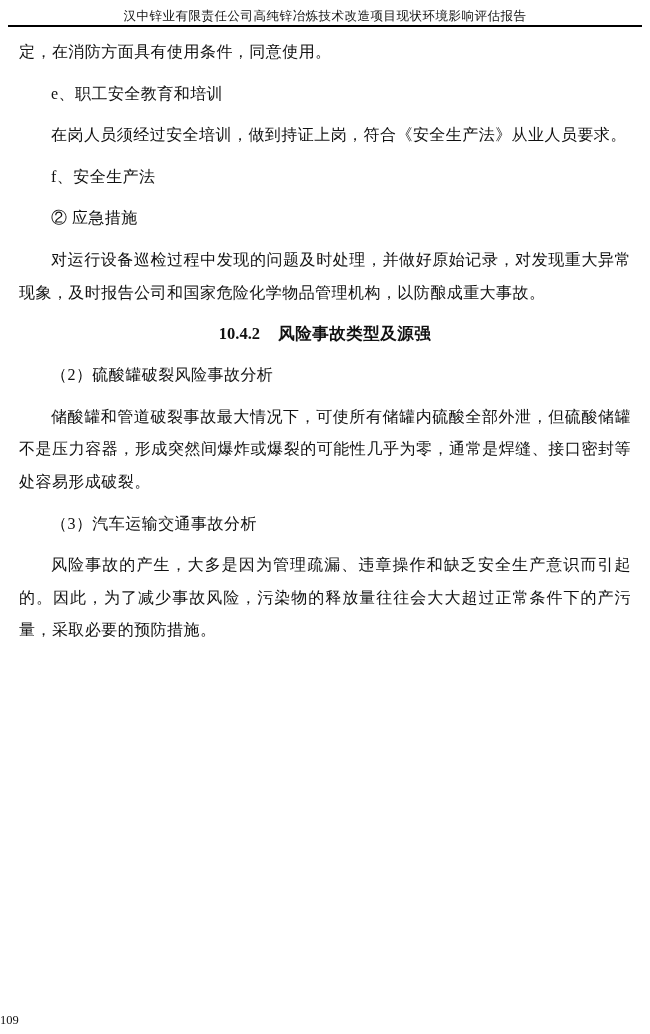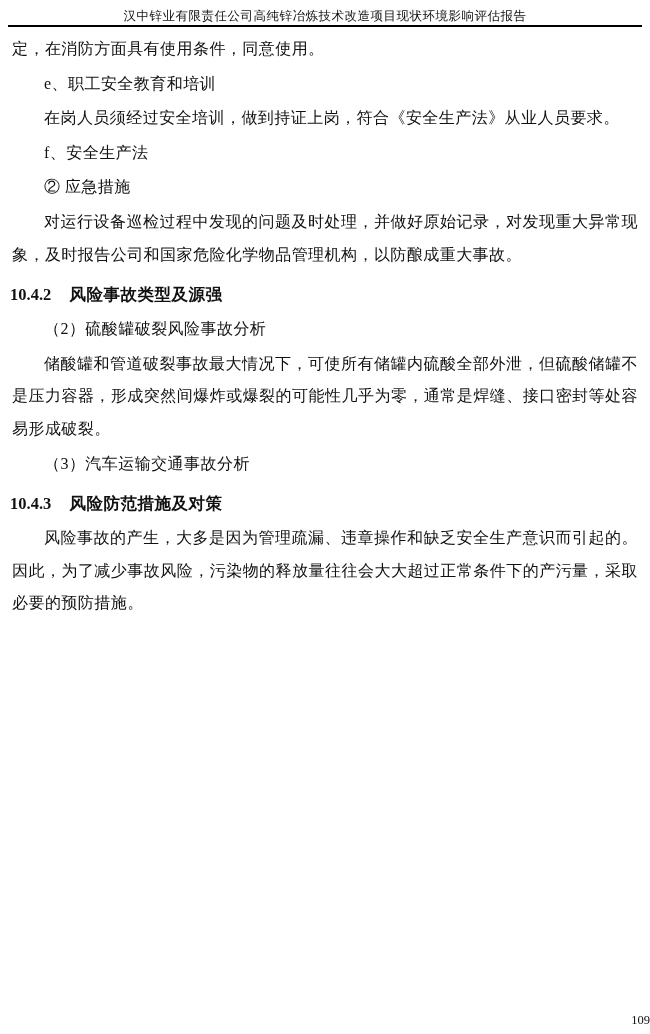--- a/index.html
+++ b/index.html
@@ -26,50 +26,50 @@
     font-size: 12.5px;
     letter-spacing: 0.5px;
     color: #111111;
     white-space: nowrap;
   }
   .body-area {
     margin: 6px 10px 0 10px;
     text-align: justify;
   }
   .para {
-    margin: 2px;
+    margin: 9px;
     font-size: 16px;
     line-height: 32.6px;
     letter-spacing: 0.45px;
     text-align: justify;
   }
   .para.indent {
     text-indent: 2em;
   }
   .heading {
     margin: 8px 0 2px 0;
     font-size: 16.5px;
     line-height: 32px;
     font-weight: bold;
-    text-align: left;
+    text-align: center;
   }
   .heading-number {
     font-family: "Liberation Serif", "DejaVu Serif", serif;
     margin-right: 1.1em;
     letter-spacing: 0;
   }
   .heading-text {
     letter-spacing: 0.5px;
   }
   .footer {
     position: absolute;
     bottom: 6px;
     left: 0;
     width: 100%;
-    text-align: right;
+    text-align: left;
   }
   .page-number {
     font-size: 12.5px;
     color: #111111;
   }
 </style>
 </head>
 <body>
 
 <div class="page">
@@ -81,20 +81,19 @@
       <p class="para">定，在消防方面具有使用条件，同意使用。</p>
       <p class="para indent">e、职工安全教育和培训</p>
       <p class="para indent">在岗人员须经过安全培训，做到持证上岗，符合《安全生产法》从业人员要求。</p>
       <p class="para indent">f、安全生产法</p>
       <p class="para indent">② 应急措施</p>
       <p class="para indent">对运行设备巡检过程中发现的问题及时处理，并做好原始记录，对发现重大异常现象，及时报告公司和国家危险化学物品管理机构，以防酿成重大事故。</p>
       <div class="heading"><span class="heading-number">10.4.2</span><span class="heading-text">风险事故类型及源强</span></div>
       <p class="para indent">（2）硫酸罐破裂风险事故分析</p>
       <p class="para indent">储酸罐和管道破裂事故最大情况下，可使所有储罐内硫酸全部外泄，但硫酸储罐不是压力容器，形成突然间爆炸或爆裂的可能性几乎为零，通常是焊缝、接口密封等处容易形成破裂。</p>
       <p class="para indent">（3）汽车运输交通事故分析</p>
-      <div class="heading"><span class="heading-number">10.4.3</span><span class="heading-text">风险防范措施及对策</span></div>
       <p class="para indent">风险事故的产生，大多是因为管理疏漏、违章操作和缺乏安全生产意识而引起的。因此，为了减少事故风险，污染物的释放量往往会大大超过正常条件下的产污量，采取必要的预防措施。</p>
     </div>
 
   <div class="footer">
     <span class="page-number">109</span>
   </div>
 </div>
 
 </body></html>

